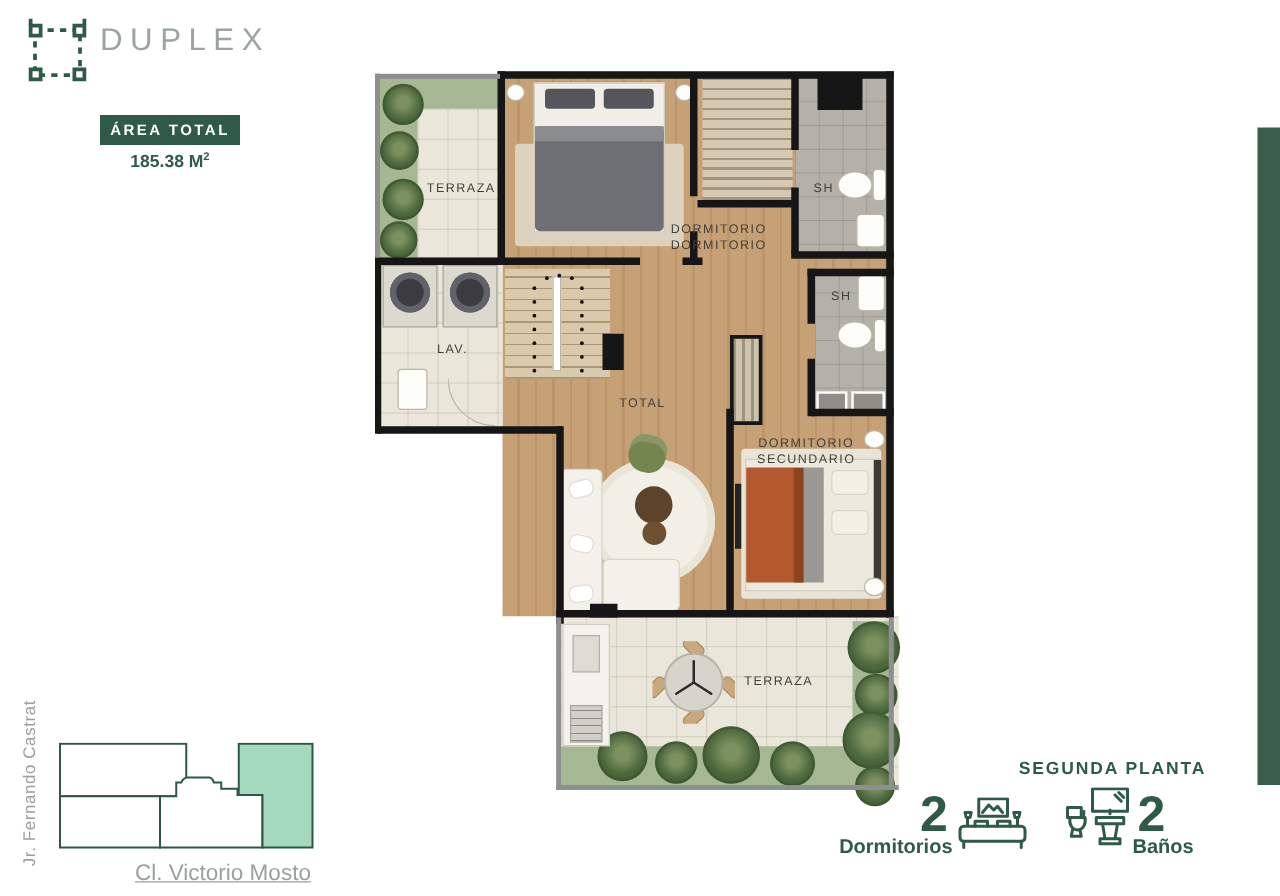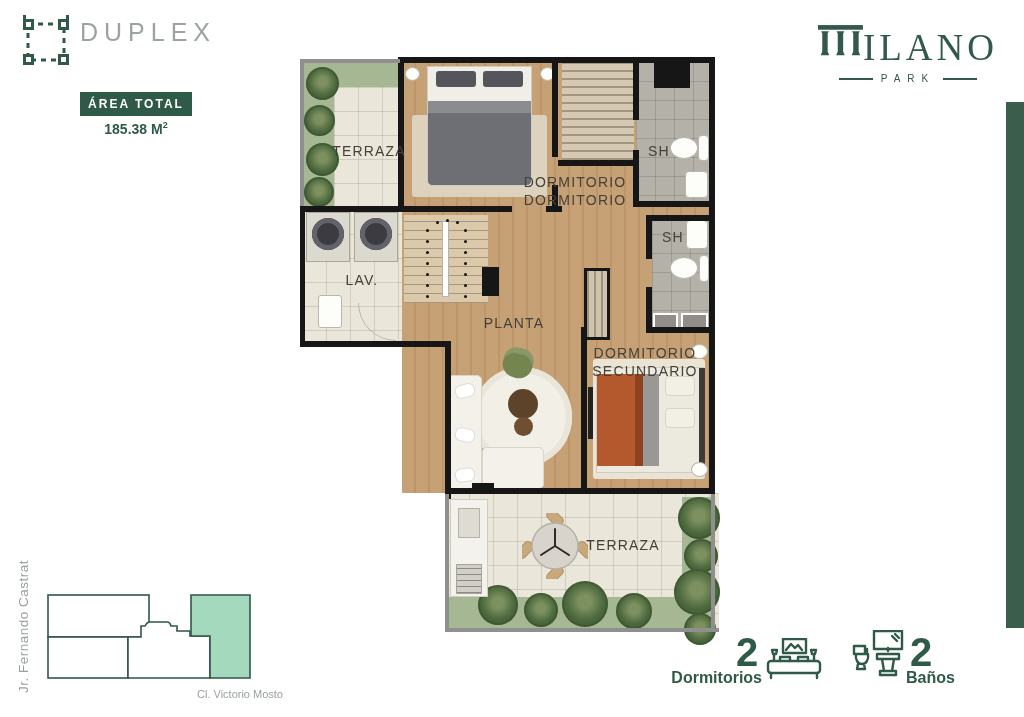--- a/index.html
+++ b/index.html
@@ -39,34 +39,34 @@
           background-image:linear-gradient(rgba(90,88,80,.25) 1px,transparent 1px),
                            linear-gradient(90deg,rgba(90,88,80,.25) 1px,transparent 1px);
           background-size:19px 19px; }
   .grass { background:#a6b794; }
   .hatch { background:#d6c9b1;
            background-image:repeating-linear-gradient(0deg,rgba(95,88,75,.45) 0 2px,transparent 2px 8px); }
   .hatchv { background:#cfc3ac;
            background-image:repeating-linear-gradient(90deg,rgba(95,88,75,.45) 0 2px,transparent 2px 7px); }
   .wall  { background:#161616; }
   .gwall { background:#8f8f8f; }
-  .plabel{ position:absolute; transform:translate(-50%,-50%); font-size:14px; letter-spacing:1.2px;
+  .plabel{ position:absolute; transform:translate(-50%,-50%); font-size:10px; letter-spacing:1.2px;
            color:#45413a; white-space:nowrap; text-align:center; line-height:1.25; }
   .palm  { position:absolute; border-radius:50%;
            background:radial-gradient(circle at 50% 45%, #7d9160 0 18%, #4c683d 55%, #39522e 100%);
            box-shadow:inset 0 0 0 2px rgba(40,60,30,.25); }
   .fix   { position:absolute; background:#fdfdfa; border:1px solid #b9b6aa; border-radius:4px; }
   .arc   { position:absolute; border-left:1px solid #b9b6ac; border-bottom:1px solid #b9b6ac;
            border-bottom-left-radius:100%; }
   .sofa { background:#f3f1ea; border:1px solid #d8d5ca; border-radius:5px; }
 
   
   .street-left { left:16px; top:548px; height:156px; writing-mode:vertical-rl; transform:rotate(180deg);
                  font-size:13.5px; color:#9aa0a0; letter-spacing:.5px; text-align:center; }
-  .street-bottom { left:108px; top:688px; width:175px; text-align:right; font-size:11px; color:#9aa0a0; }
+  .street-bottom { left:108px; top:688px; width:175px; text-align:left; font-size:18px; color:#9aa0a0;text-decoration:underline; }
 
   
   .floor-label { left:765px; top:606px; width:250px; text-align:center; font-size:14px; font-weight:700;
                  letter-spacing:1.5px; color:#2f5a47; }
   .count-num { font-size:40px; line-height:.9; font-weight:800; color:#2f5a47; }
   .count-label { font-size:16px; font-weight:700; color:#2f5a47; }
   .disclaimer { left:655px; top:692px; width:365px; text-align:center; font-size:9.5px; color:#a6a6a6; }
 </style>
 </head>
 <body>
@@ -87,36 +87,20 @@
       <rect x="8" y="43" width="5" height="5"></rect>
         <rect x="43" y="43" width="5" height="5"></rect>
     </g>
     <rect x="5" y="1" width="3" height="5" fill="#2f5a47"></rect>
     <rect x="48" y="1" width="3" height="5" fill="#2f5a47"></rect>
   </svg>
   <div class="abs duplex-word">DUPLEX</div>
   <div class="abs area-badge">ÁREA TOTAL</div>
   <div class="abs area-value"><span>185.38 M</span><sup>2</sup></div>
 
-  <div class="abs brand">
-    <div class="brand-row">
-      <svg width="58" height="45" viewBox="0 0 58 45">
-        <rect x="0" y="0" width="58" height="6" fill="#33594a"></rect>
-        <path d="M4 8 h10 l-1.5 3 v23 l2 5 h-11 l2 -5 v-23 z" fill="#33594a"></path>
-        <path d="M24 8 h10 l-1.5 3 v23 l2 5 h-11 l2 -5 v-23 z" fill="#33594a"></path>
-        <path d="M44 8 h10 l-1.5 3 v23 l2 5 h-11 l2 -5 v-23 z" fill="#33594a"></path>
-      </svg>
-      <span class="brand-rest">ILANO</span>
-    </div>
-    <div class="park-row">
-      <span class="park-line"></span>
-      <span class="park-word">PARK</span>
-      <span class="park-line"></span>
-    </div>
-  </div>
 
   <div class="abs green-bar"></div>
 
   <div id="plan" class="abs">
 
     <div class="abs wood"></div>
 
     <div class="abs grass" style="left:2px; top:4px; width:100px; height:147px;"></div>
     <div class="abs tile" style="left:34px; top:30px; width:66px; height:119px;"></div>
     <div class="palm" style="left:6px; top:10px;  width:33px; height:33px;"></div>
@@ -257,40 +241,41 @@
     <div class="abs gwall" style="left:145px;top:571px;width:274px; height:4px;"></div>
     <div class="abs gwall" style="left:411px;top:437px;width:4px;   height:138px;"></div>
 
     <div class="plabel" style="left:69px;  top:95px;">TERRAZA</div>
     <div class="plabel" style="left:275px; top:134px;">
       <div>DORMITORIO</div>
       <div>DORMITORIO</div>
     </div>
     <div class="plabel" style="left:359px; top:95px;">SH</div>
     <div class="plabel" style="left:62px;  top:224px;">LAV.</div>
-    <div class="plabel" style="left:214px; top:267px;">PLANTA</div>
+    <div class="plabel" style="left:214px; top:267px;">TOTAL</div>
     <div class="plabel" style="left:373px; top:181px;">SH</div>
     <div class="plabel" style="left:345px; top:305px;">
       <div>DORMITORIO</div>
       <div>SECUNDARIO</div>
     </div>
     <div class="plabel" style="left:323px; top:489px;">TERRAZA</div>
   </div>
 
   <div class="abs street-left">Jr. Fernando Castrat</div>
   <svg class="abs" style="left:47px; top:594px;" width="206" height="88" viewBox="0 0 206 88">
     <g fill="#ffffff" stroke="#2e5747" stroke-width="1.6" stroke-linejoin="miter">
       <rect x="1" y="1" width="101" height="42"></rect>
       <rect x="1" y="43" width="80" height="41"></rect>
       <path d="M81 43 L94 43 L94 32 L98 32 Q100 28 103 28 L120 28 Q123 28 124 32 L130 32 L130 37 L143 37 L143 42 L163 42 L163 84 L81 84 Z"></path>
       <path d="M144 1 L203 1 L203 84 L163 84 L163 42 L144 42 Z" fill="#a5d9be"></path>
     </g>
   </svg>
   <div class="abs street-bottom">Cl. Victorio Mosto</div>
 
+  <div class="abs floor-label">SEGUNDA PLANTA</div>
 
   <div class="abs" style="left:660px; top:632px; width:170px; height:56px;">
     <div class="abs count-num" style="left:76px; top:2px;">2</div>
     <svg class="abs" style="left:104px; top:6px;" width="60" height="46" viewBox="0 0 60 46">
       <g fill="none" stroke="#2f5a47" stroke-width="2.4" stroke-linecap="round" stroke-linejoin="round">
         <rect x="19" y="1" width="23" height="14"></rect>
         <path d="M22 12 l5 -6 l4 4 l3 -3 l4 5"></path>
         <path d="M10 16 v6 M8 12 h5 l-1 4 h-3 z"></path>
         <path d="M50 16 v6 M47 12 h5 l-1 4 h-3 z"></path>
         <rect x="4" y="23" width="52" height="12" rx="3"></rect>

